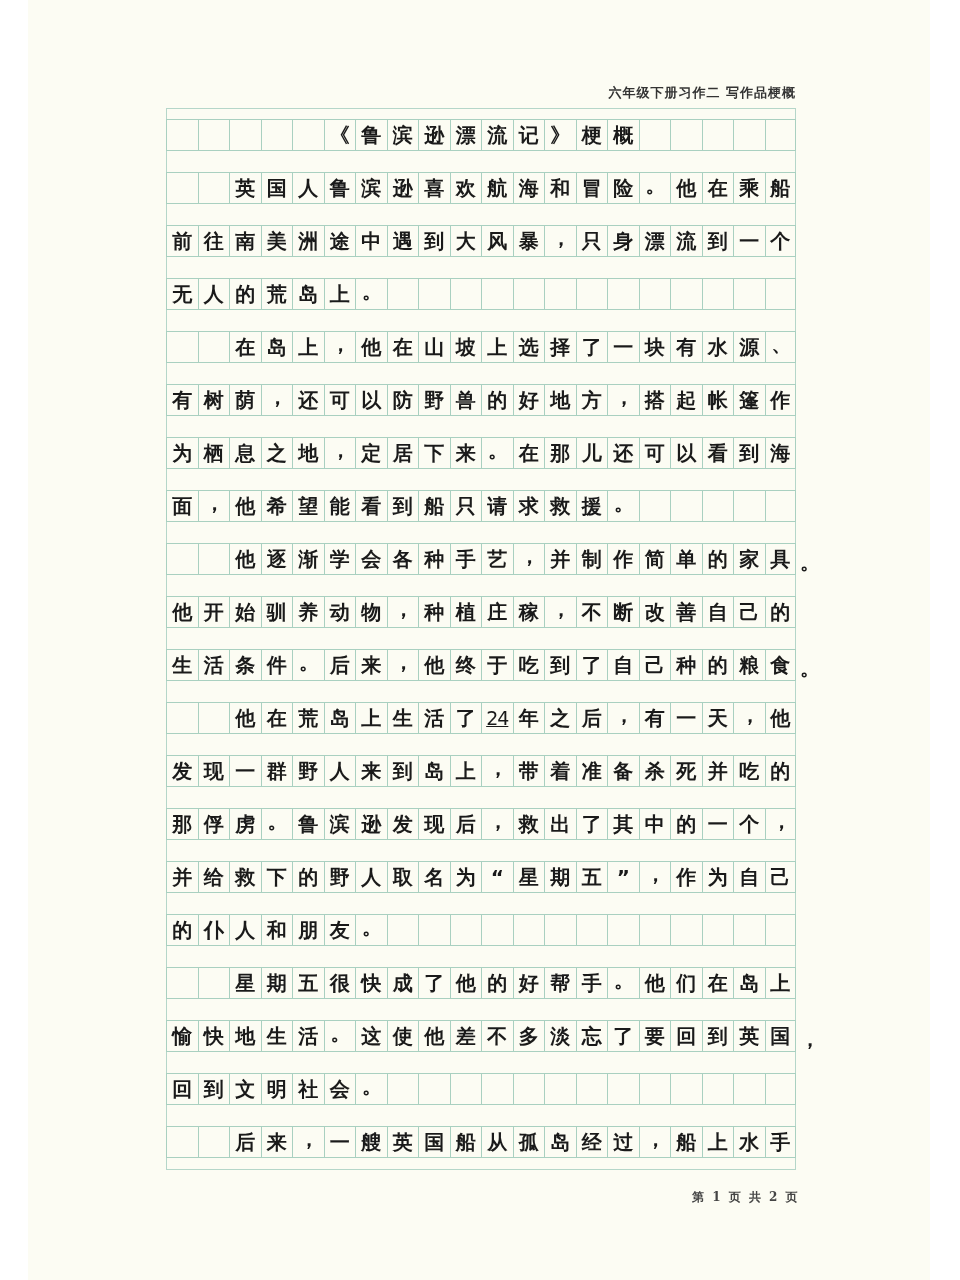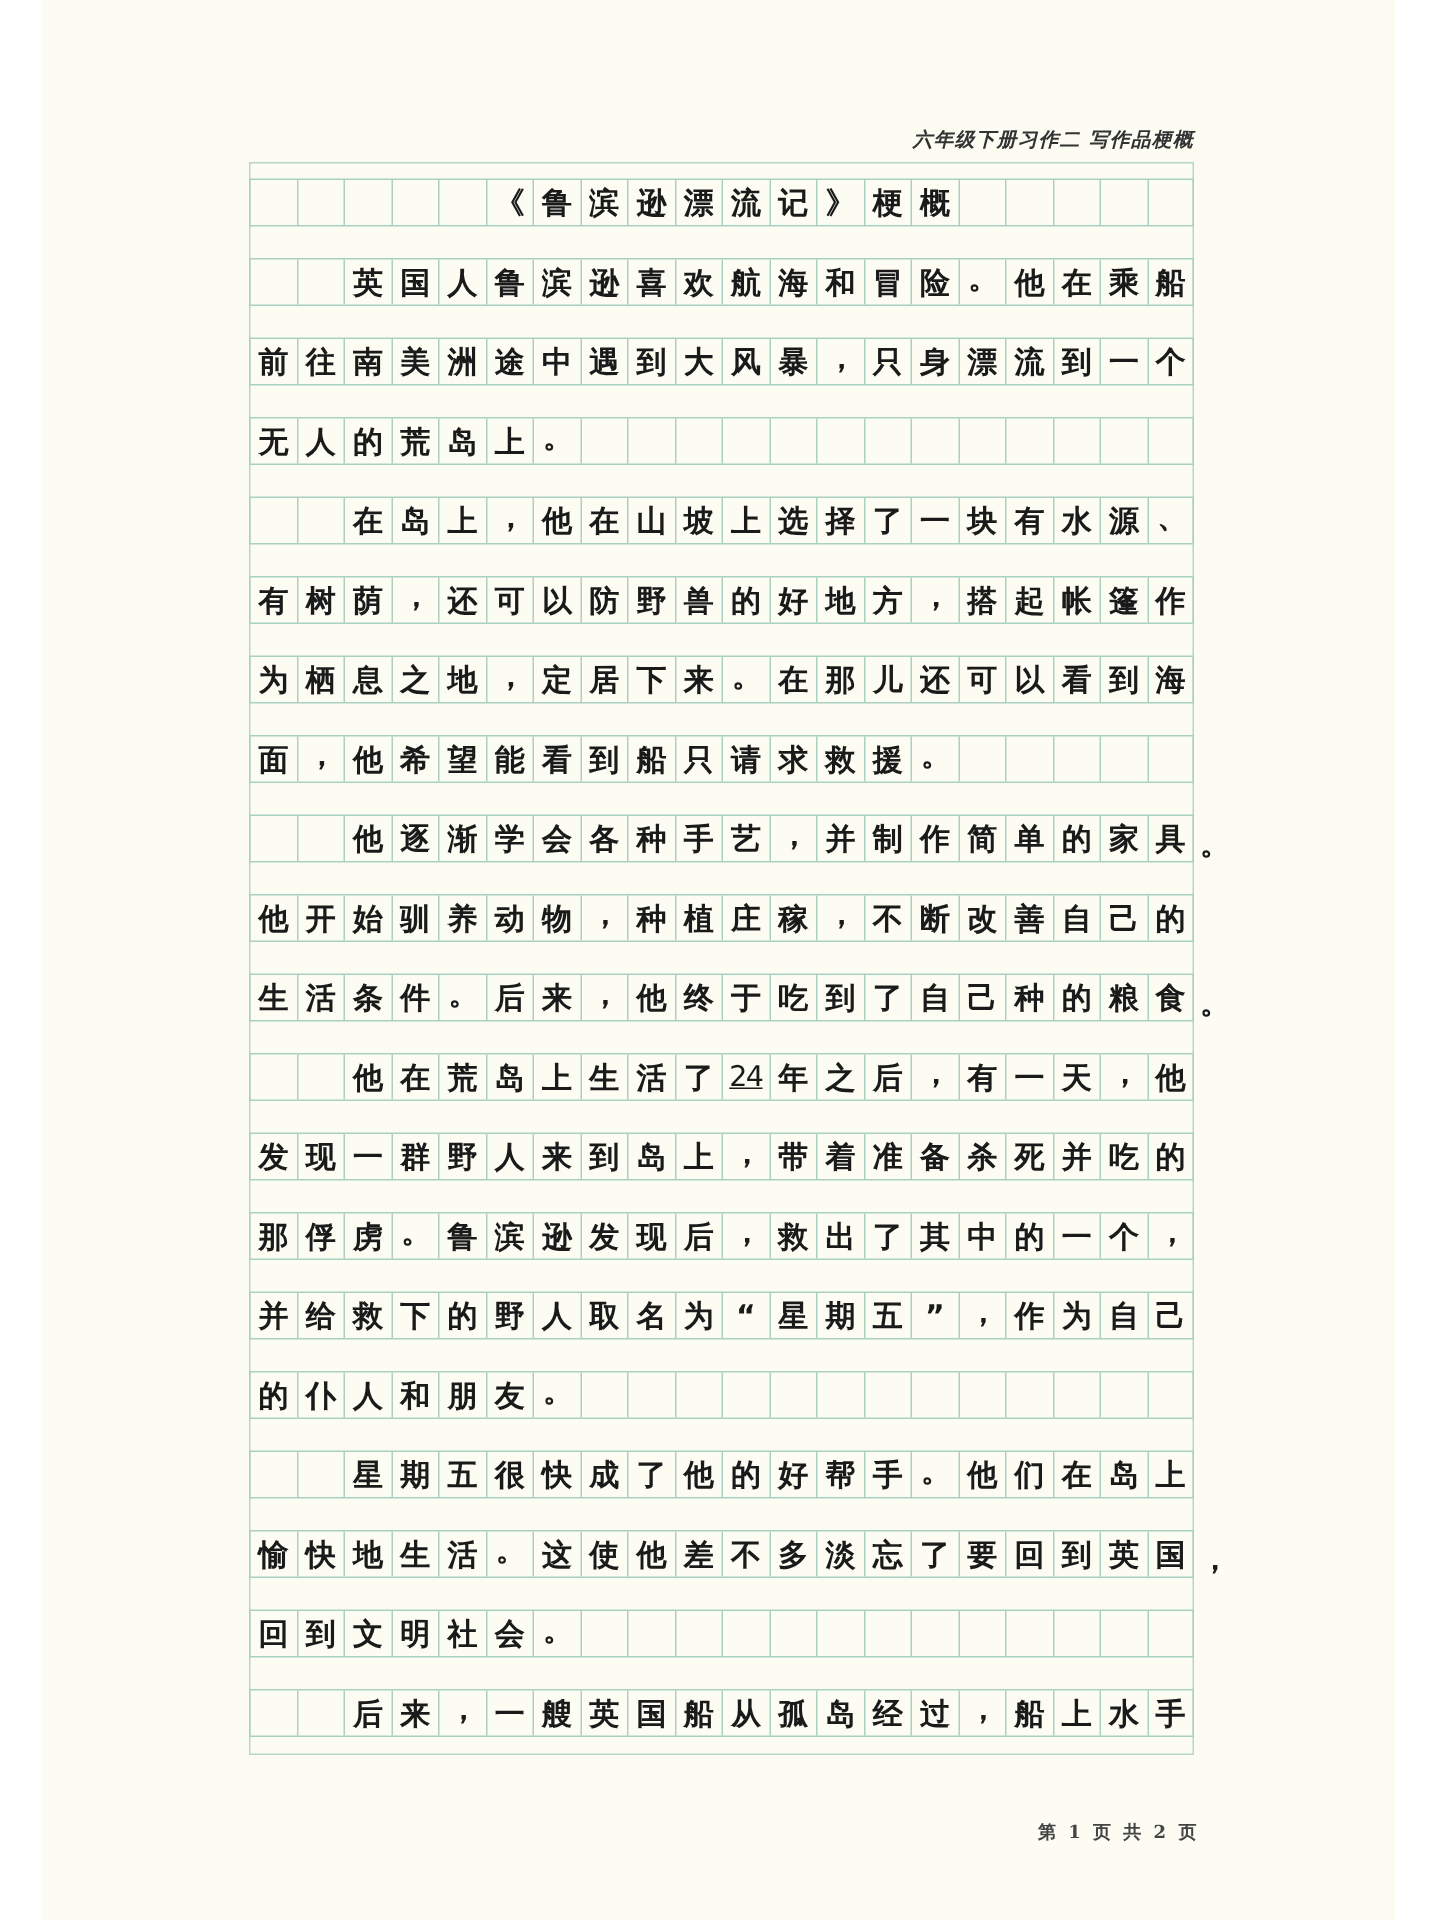--- a/index.html
+++ b/index.html
@@ -1,22 +1,22 @@
 <!DOCTYPE html>
 <html><head>
 <meta charset="utf-8">
 <style>
   html, body { margin:0; padding:0; }
   body { width:960px; height:1280px; background:#ffffff; position:relative; overflow:hidden;
          font-family:"DejaVu Sans", "Liberation Sans", sans-serif; }
   .page { position:absolute; left:28px; top:0; width:902px; height:1280px; background:#fcfcf3; }
   .header { position:absolute; right:164px; top:84px; font-size:13px; color:#333; letter-spacing:1px; font-weight:bold;
-            font-family:"DejaVu Serif", serif;font-style:italic; }
+            font-family:"DejaVu Serif", serif; }
   .footer { position:absolute; left:692px; top:1189px; font-size:12px; color:#444; letter-spacing:2px; font-weight:bold;
-            font-family:"DejaVu Serif", serif;margin-top:24px; }
+            font-family:"DejaVu Serif", serif; }
   .grid-frame { position:absolute; left:166px; top:108px; width:630px; height:1062px;
                 border:1px solid #b5d6c9; box-sizing:border-box; }
   .row { position:absolute; left:166px; width:630px; height:32px; display:flex;
          border-top:1px solid #a9d0c0; border-bottom:1px solid #a9d0c0; box-sizing:border-box; }
   .cell { width:31.5px; height:100%; box-sizing:border-box; border-left:1px solid #a9d0c0;
           display:flex; align-items:center; justify-content:center;
           font-size:20px; color:#1a1a1a; font-weight:bold; position:relative; }
   .cell:last-child { border-right:1px solid #a9d0c0; }
   .cell.punct-low { align-items:flex-end; justify-content:flex-start; padding-left:6px; padding-bottom:4px; }
   .cell.num { font-size:19px; letter-spacing:-1px; font-weight:normal;text-decoration:underline; }

